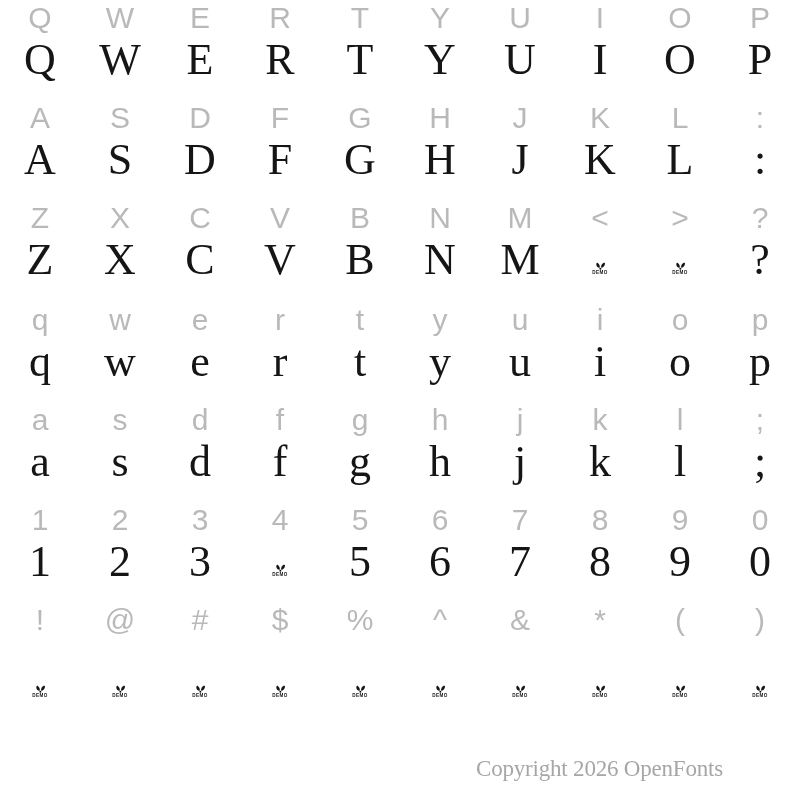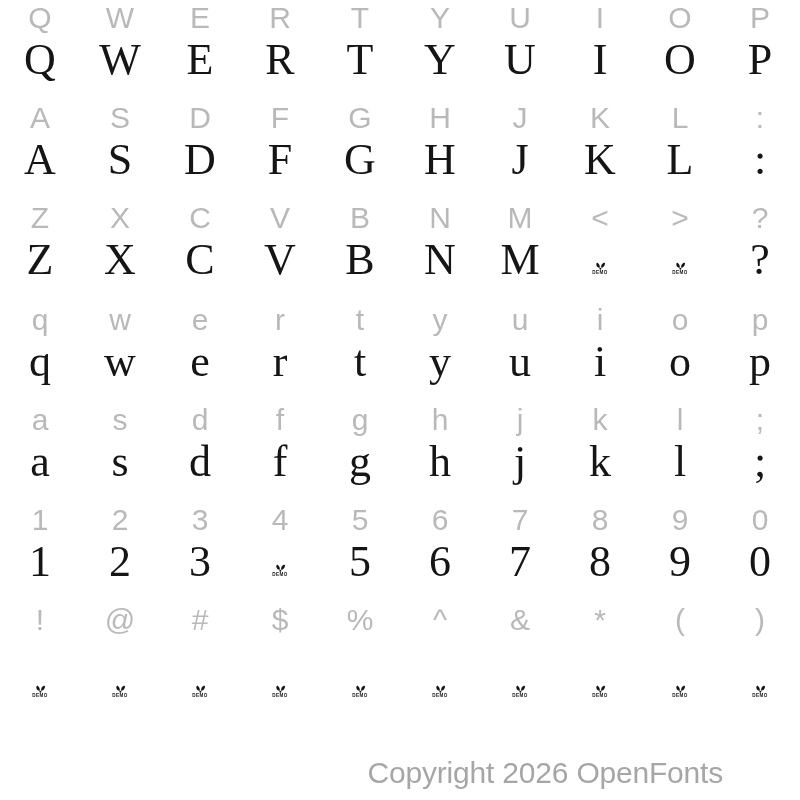--- a/index.html
+++ b/index.html
@@ -54,22 +54,22 @@
     font-size: 4.6px;
     font-weight: 700;
     letter-spacing: 0.45px;
     line-height: 1;
     color: var(--spec-color, #151515);
   }
   #copyright {
     position: absolute;
     top: 756px;
     right: 77px;
-    font-family: Liberation Sans, sans-serif;
-    font-size: 30px;
+    font-family: Liberation Serif, serif;
+    font-size: 23px;
     letter-spacing: -0.2px;
     color: var(--copy-color, #a6a6a6);
     white-space: nowrap;
   }
 </style>
 </head>
 <body style="--ref-color: #b9b9b9; --spec-color: #151515; --copy-color: #a6a6a6; background: rgb(255, 255, 255);">
 
 <div id="sheet">
     <div class="row reference" style="top: 3px;">

